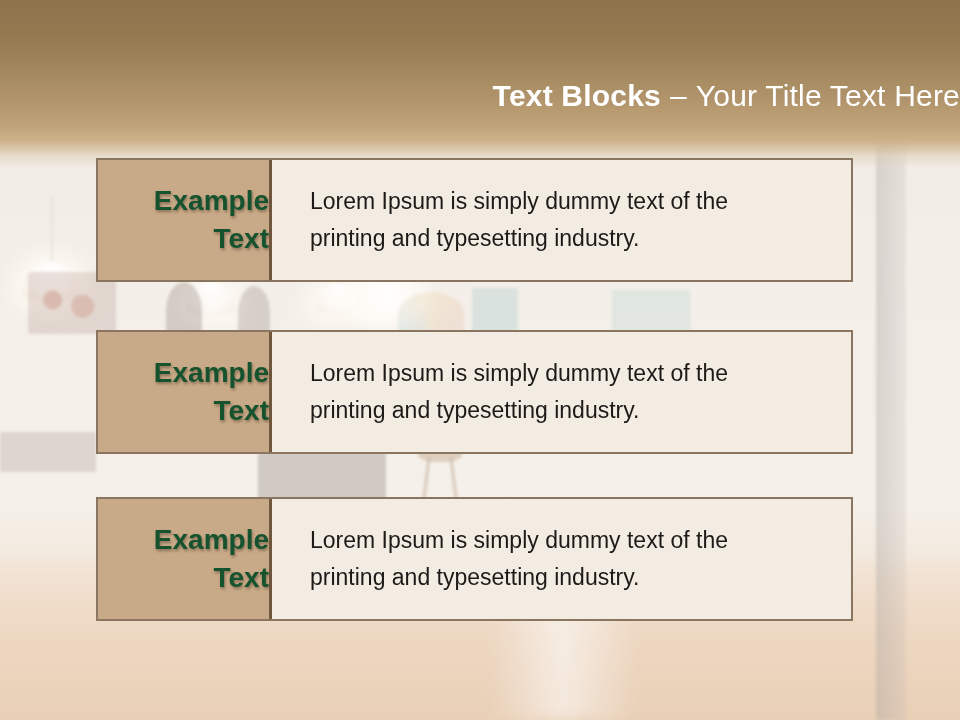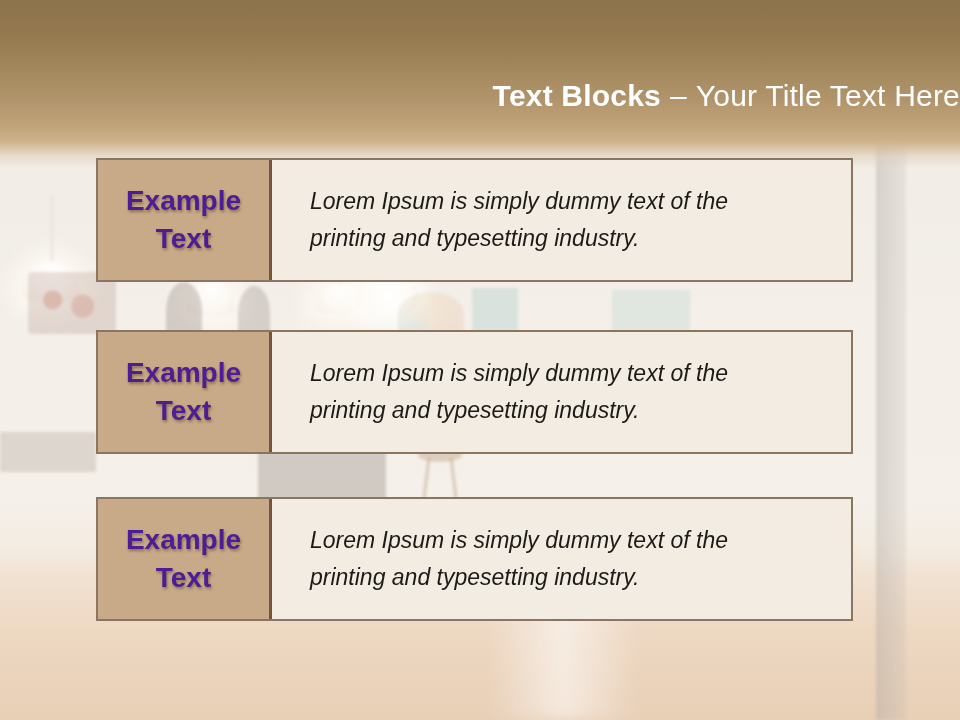--- a/index.html
+++ b/index.html
@@ -109,31 +109,31 @@
     display: flex; z-index: 3;
   }
   .block-1 { top: 158px; }
   .block-2 { top: 330px; }
   .block-3 { top: 497px; }
 
   .block-label {
     width: 174px; flex: 0 0 174px; box-sizing: border-box;
     background: var(--block-label-bg, #c9aa88);
     border-right: 3px solid var(--divider, #6f563c);
-    display: flex; flex-direction: column; align-items: center; justify-content: center;
-    color: #4c1d95; font-weight: 700; font-size: 28px; line-height: 38px;
+    display: flex; flex-direction: column; align-items: flex-end; justify-content: center;
+    color: #14532d; font-weight: 700; font-size: 28px; line-height: 38px;
     text-shadow: 1px 2px 3px rgba(96,74,53,.6);
   }
   .block-body {
     flex: 1 1 auto; display: flex; align-items: center;
     padding: 0 44px 0 38px;
   }
   .block-body p {
     margin: 0; font-size: 23px; line-height: 37px;
-    color: var(--body-text, #1d1a17); max-width: 515px; font-style: italic;
+    color: var(--body-text, #1d1a17); max-width: 515px;
   }
 </style>
 </head>
 <body>
 
 <div class="photo">
   <div class="photo-base"></div>
   <div class="photo-shapes">
     <div class="shape lamp lamp-1"></div>
     <div class="shape lamp lamp-2"></div>

